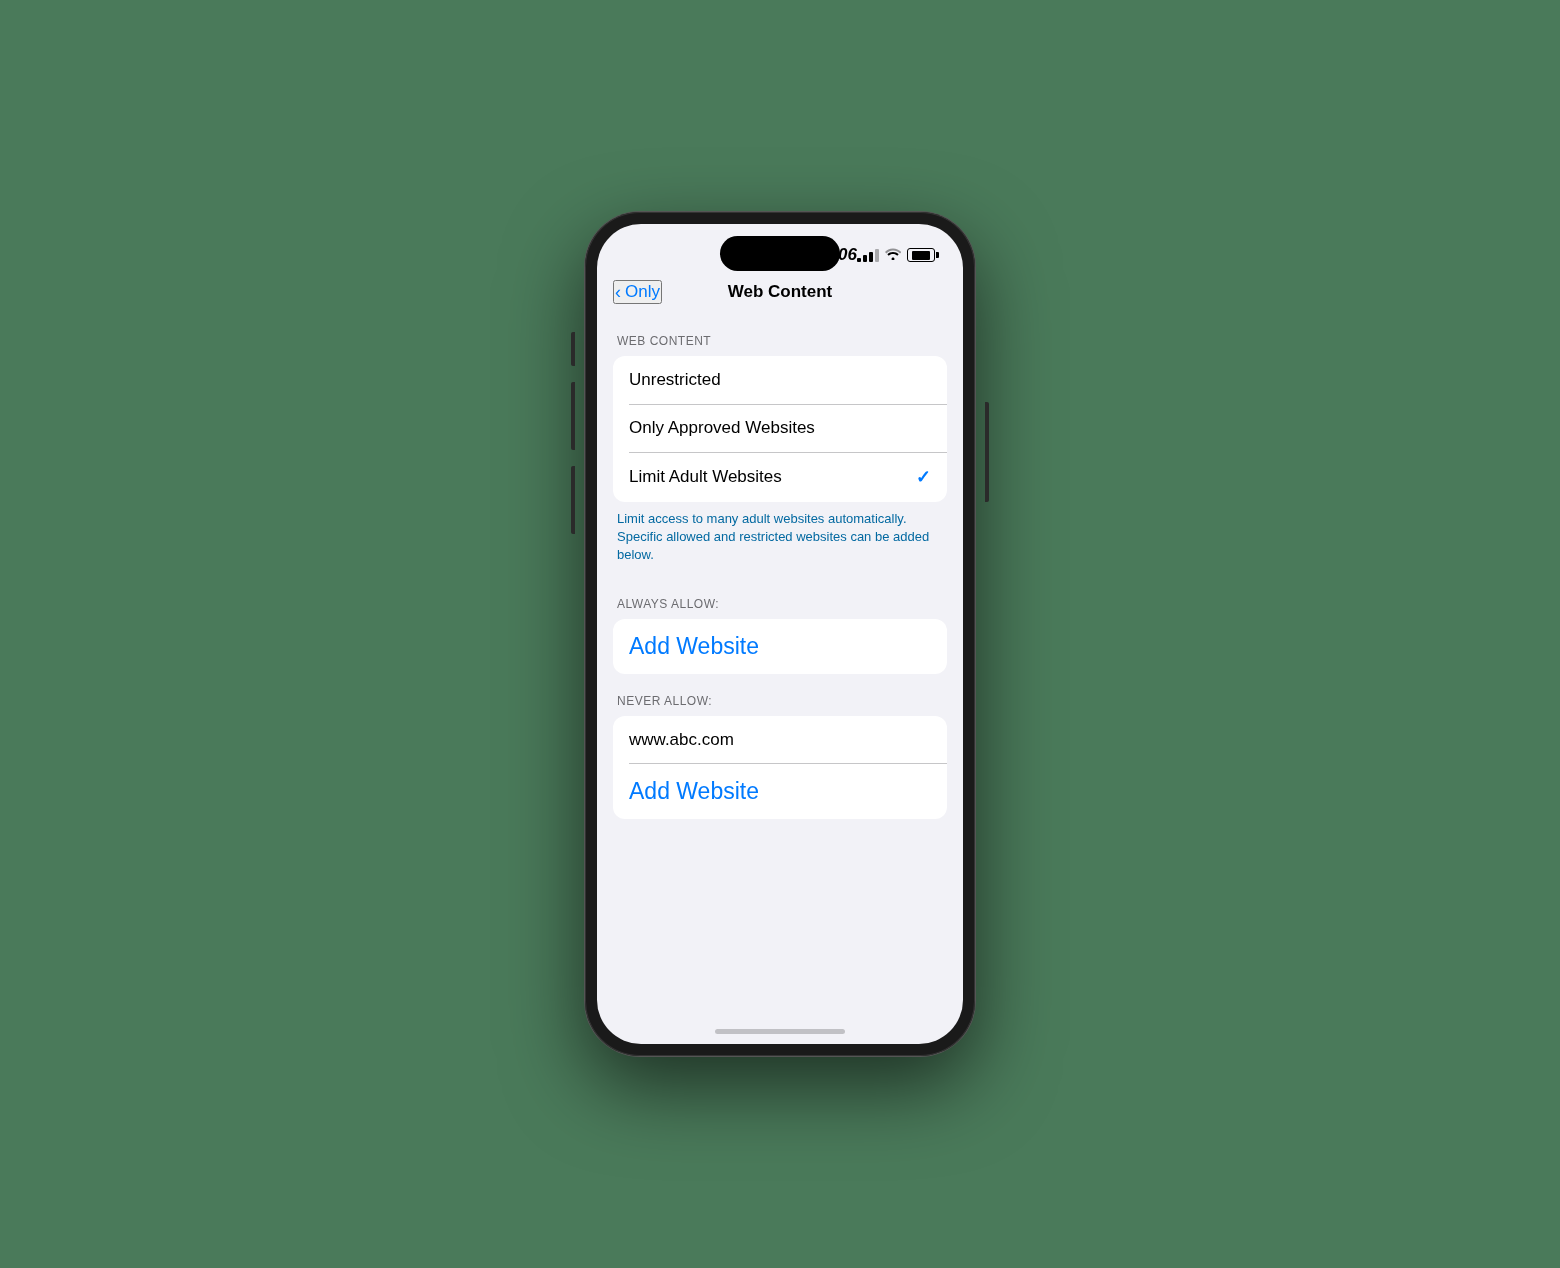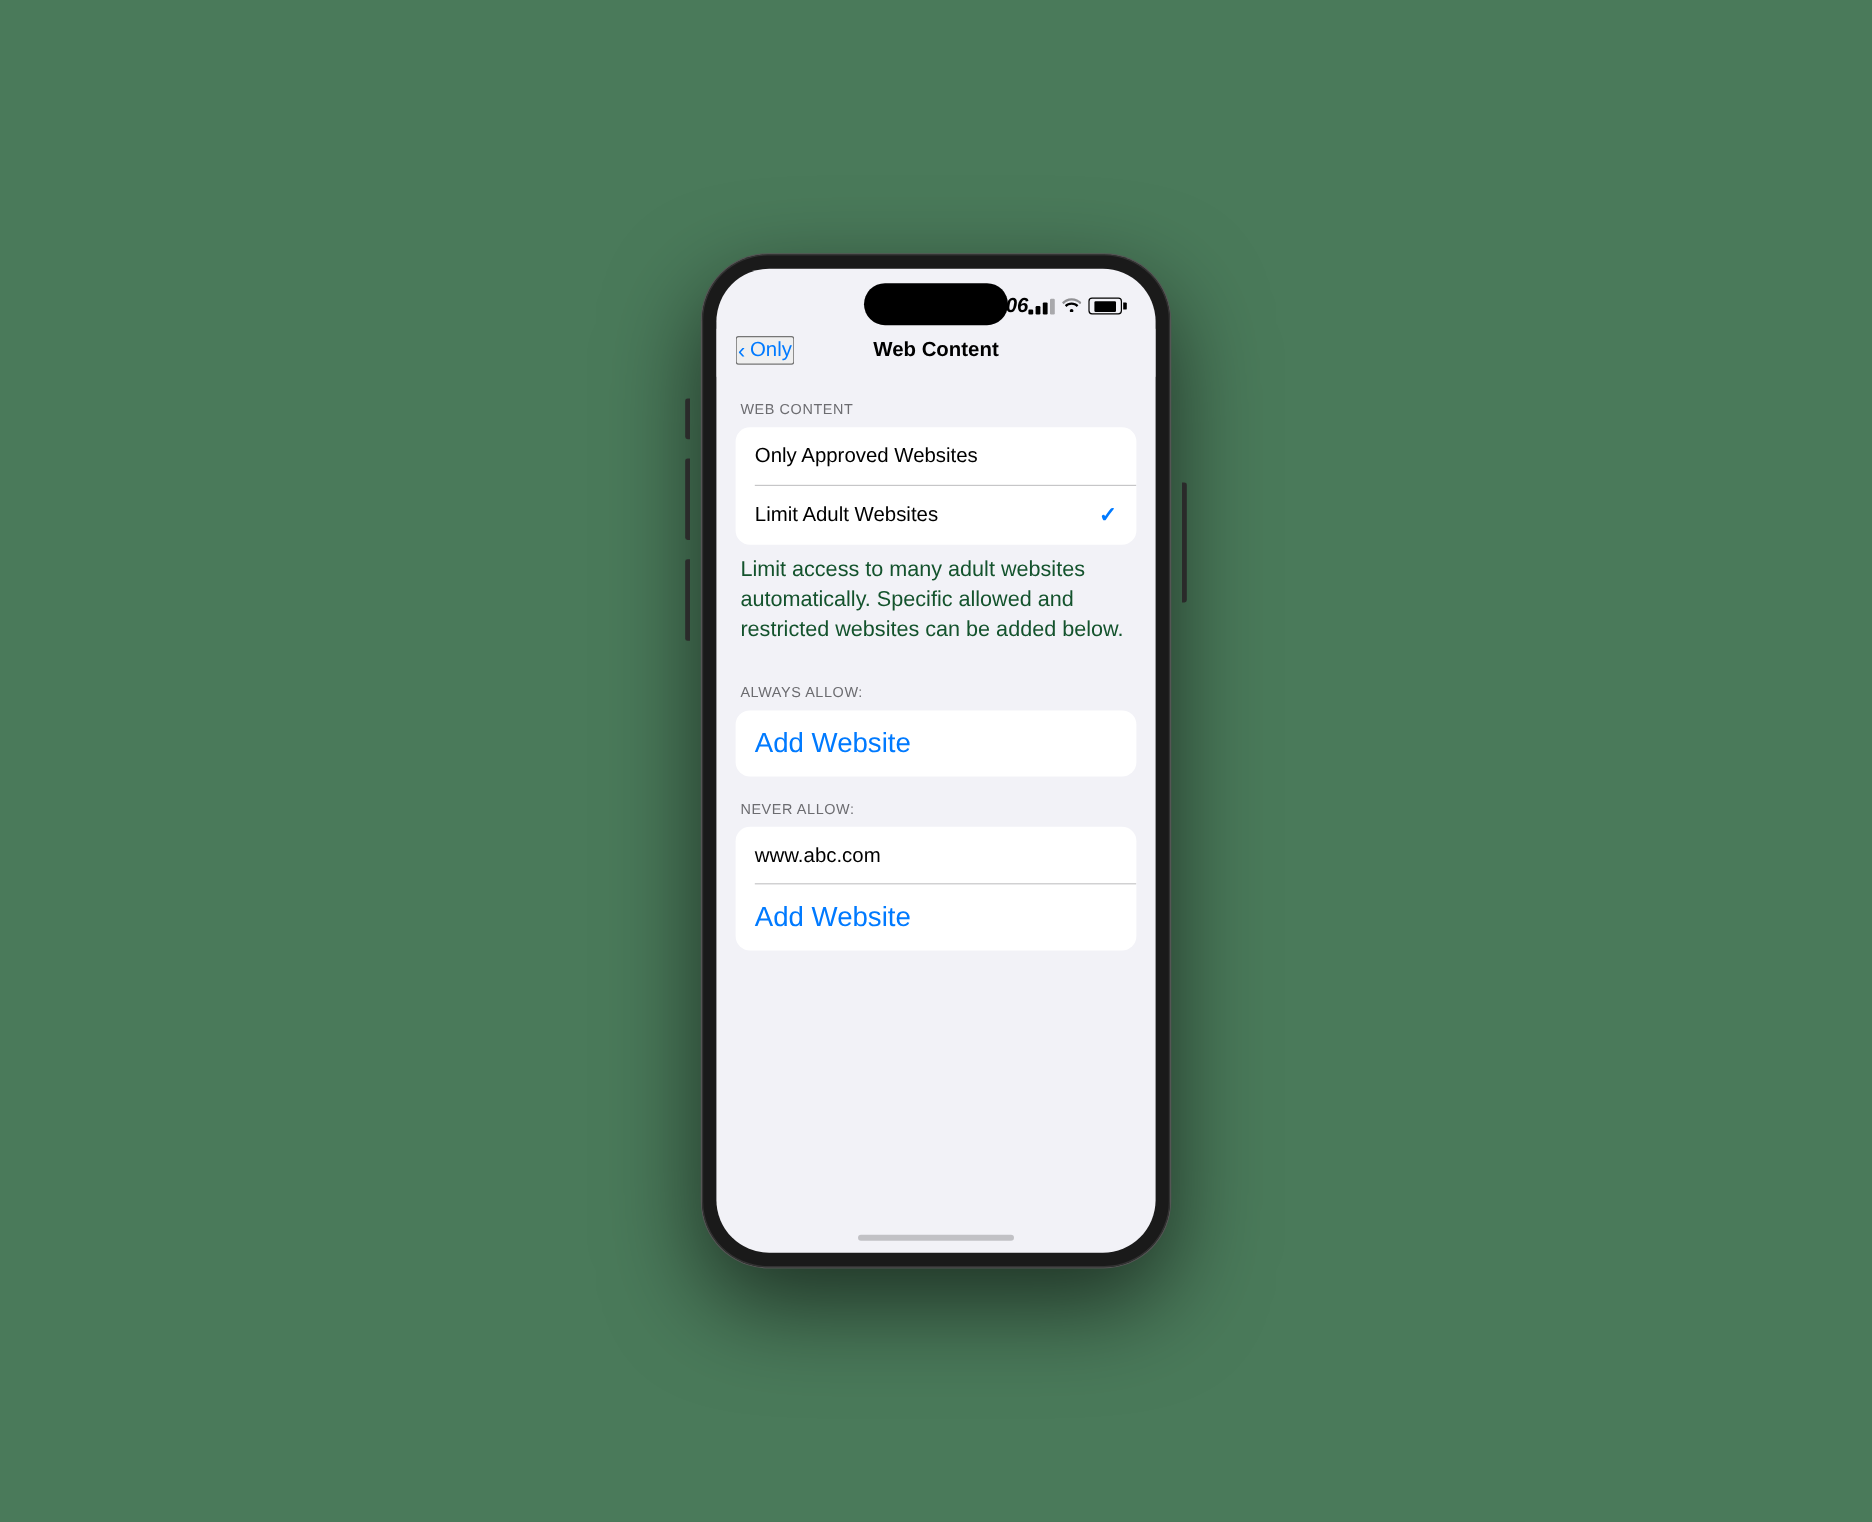--- a/index.html
+++ b/index.html
@@ -222,22 +222,22 @@
       background: #c6c6c8;
     }
 
     .checkmark {
       color: #007AFF;
       font-size: 18px;
       font-weight: 600;
     }
 
     .description-text {
-      font-size: 18px;
-      color: #14532d;
+      font-size: 13px;
+      color: #0369a1;
       line-height: 1.4;
       padding: 8px 4px 12px;
     }
 
     .add-website-btn {
       color: #007AFF;
       font-size: 23px;
       background: none;
       border: none;
       cursor: pointer;
@@ -304,20 +304,23 @@
       </button>
       <span class="nav-title">Web Content</span>
     </div>
 
     <div class="content">
 
       <div class="section-header">WEB CONTENT</div>
 
       <div class="card">
         <div class="list-item">
+          <span>Unrestricted</span>
+        </div>
+        <div class="list-item">
           <span>Only Approved Websites</span>
         </div>
         <div class="list-item">
           <span>Limit Adult Websites</span>
           <span class="checkmark">✓</span>
         </div>
       </div>
 
       <p class="description-text">Limit access to many adult websites automatically. Specific allowed and restricted websites can be added below.</p>
 

